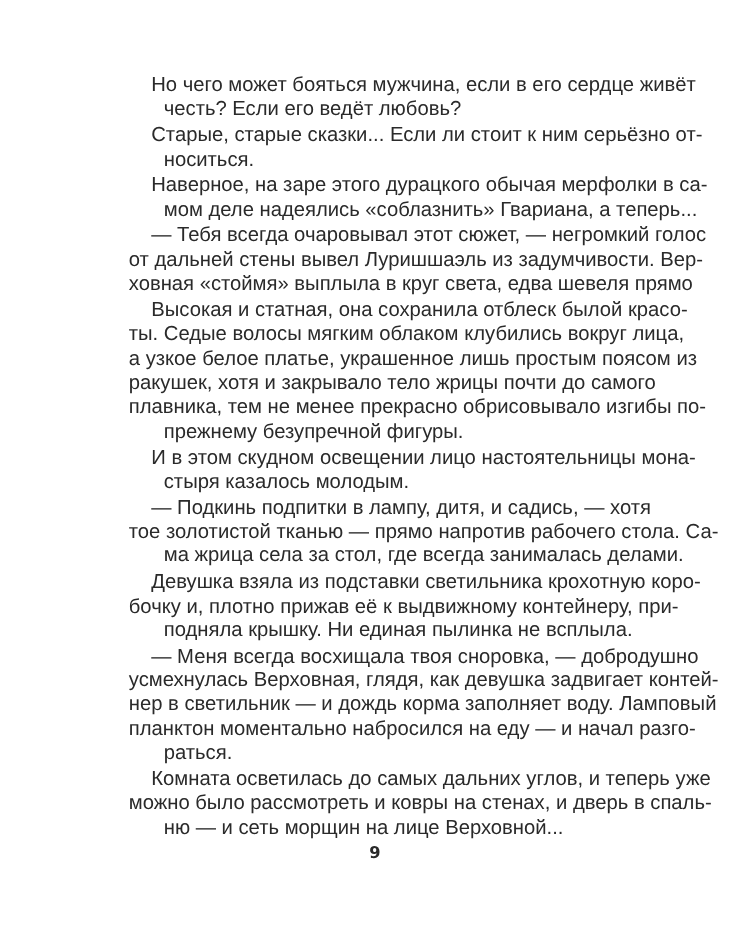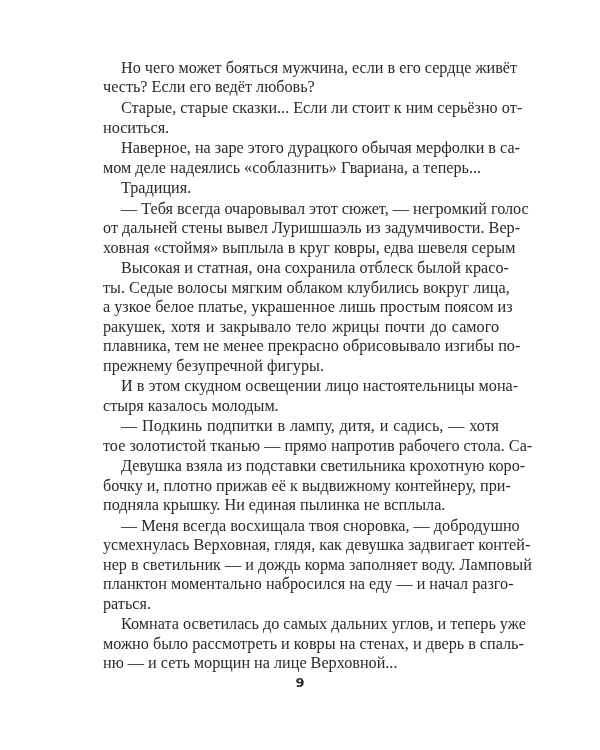--- a/index.html
+++ b/index.html
@@ -1,27 +1,27 @@
 <!DOCTYPE html>
 <html><head>
 <meta charset="utf-8">
 <style>
   html, body { margin: 0; padding: 0; background: #ffffff; }
   body { width: 600px; height: 750px; position: relative; overflow: hidden; }
   .page {
     position: absolute; left: 103px; top: 59px; width: 396px;
-    font-family: Liberation Serif, serif;
+    font-family: Liberation Sans, sans-serif;
     font-size: 16.2px; color: #2a2a2a;
   }
   .line {
     display: block; height: 19.45px; line-height: 19.45px;
     white-space: nowrap; text-align: justify; text-align-last: justify;
     overflow: visible;
   }
-  .line.last { text-align-last: left; }
+  .line.last { text-align-last: left; margin-left: 28px; }
   .line.indent { padding-left: 18px; }
   .para { margin: 0; padding: 0; }
   .para + .para { margin-top: 1.2px; }
   .page-number {
     position: absolute; left: 0; width: 600px; top: 675px; text-align: center;
     font-family: "DejaVu Sans", "Liberation Sans", sans-serif; font-weight: bold;
     font-size: 13px; color: #2a2a2a;
   }
 </style>
 </head>
@@ -34,42 +34,40 @@
   </div>
   <div class="para">
     <span class="line indent">Старые, старые сказки... Если ли стоит к ним серьёзно от-</span>
     <span class="line last">носиться.</span>
   </div>
   <div class="para">
     <span class="line indent">Наверное, на заре этого дурацкого обычая мерфолки в са-</span>
     <span class="line last">мом деле надеялись «соблазнить» Гвариана, а теперь...</span>
   </div>
   <div class="para">
-    <span class="line indent last">Традиция.</span>
-  </div>
-  <div class="para">
     <span class="line indent">— Тебя всегда очаровывал этот сюжет, — негромкий голос</span>
     <span class="line">от дальней стены вывел Луришшаэль из задумчивости. Вер-</span>
-    <span class="line">ховная «стоймя» выплыла в круг ковры, едва шевеля серым</span>
+    <span class="line">ховная «стоймя» выплыла в круг света, едва шевеля прямо</span>
   </div>
   <div class="para">
     <span class="line indent">Высокая и статная, она сохранила отблеск былой красо-</span>
     <span class="line">ты. Седые волосы мягким облаком клубились вокруг лица,</span>
     <span class="line">а узкое белое платье, украшенное лишь простым поясом из</span>
     <span class="line">ракушек, хотя и закрывало тело жрицы почти до самого</span>
     <span class="line">плавника, тем не менее прекрасно обрисовывало изгибы по-</span>
     <span class="line last">прежнему безупречной фигуры.</span>
   </div>
   <div class="para">
     <span class="line indent">И в этом скудном освещении лицо настоятельницы мона-</span>
     <span class="line last">стыря казалось молодым.</span>
   </div>
   <div class="para">
     <span class="line indent">— Подкинь подпитки в лампу, дитя, и садись, — хотя</span>
     <span class="line">тое золотистой тканью — прямо напротив рабочего стола. Са-</span>
+    <span class="line last">ма жрица села за стол, где всегда занималась делами.</span>
   </div>
   <div class="para">
     <span class="line indent">Девушка взяла из подставки светильника крохотную коро-</span>
     <span class="line">бочку и, плотно прижав её к выдвижному контейнеру, при-</span>
     <span class="line last">подняла крышку. Ни единая пылинка не всплыла.</span>
   </div>
   <div class="para">
     <span class="line indent">— Меня всегда восхищала твоя сноровка, — добродушно</span>
     <span class="line">усмехнулась Верховная, глядя, как девушка задвигает контей-</span>
     <span class="line">нер в светильник — и дождь корма заполняет воду. Ламповый</span>

